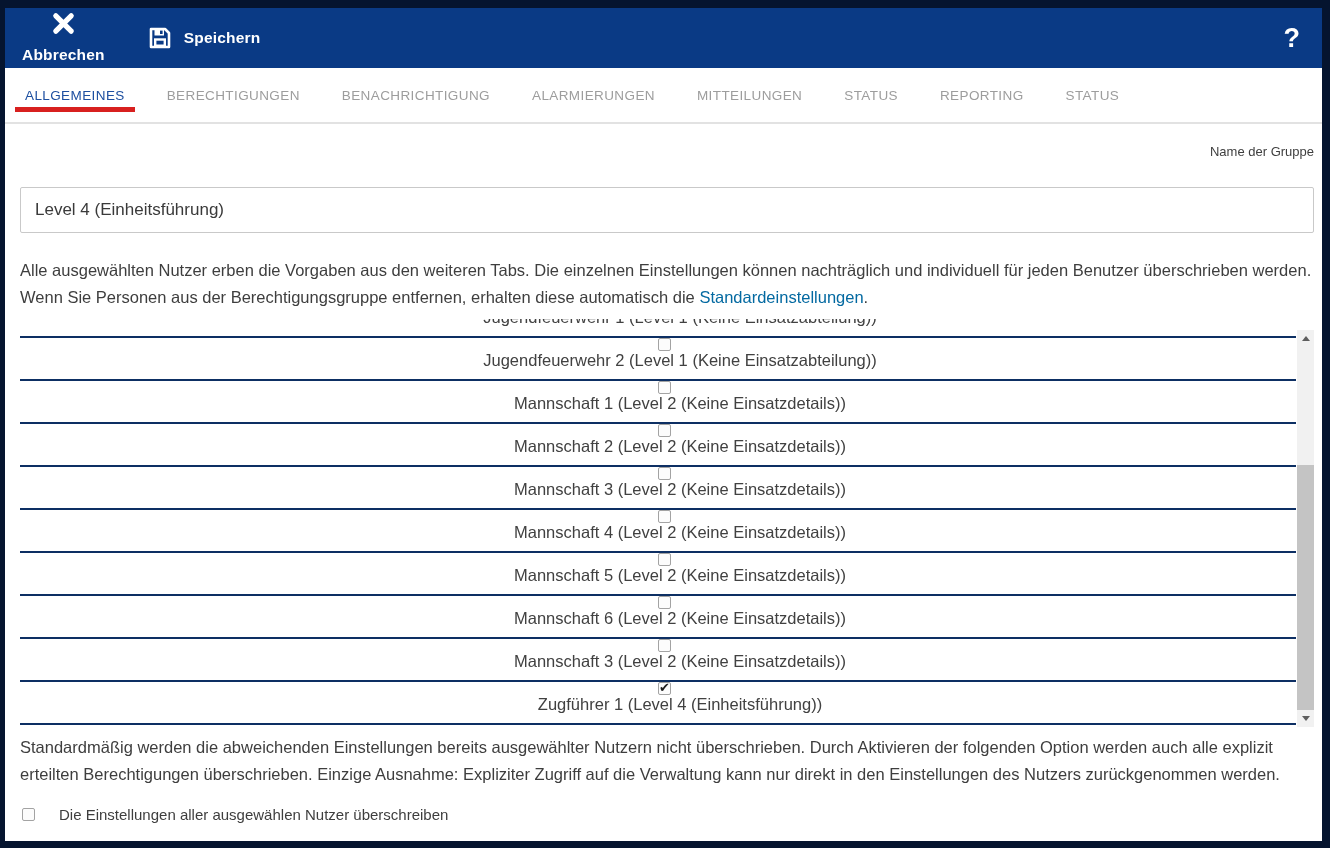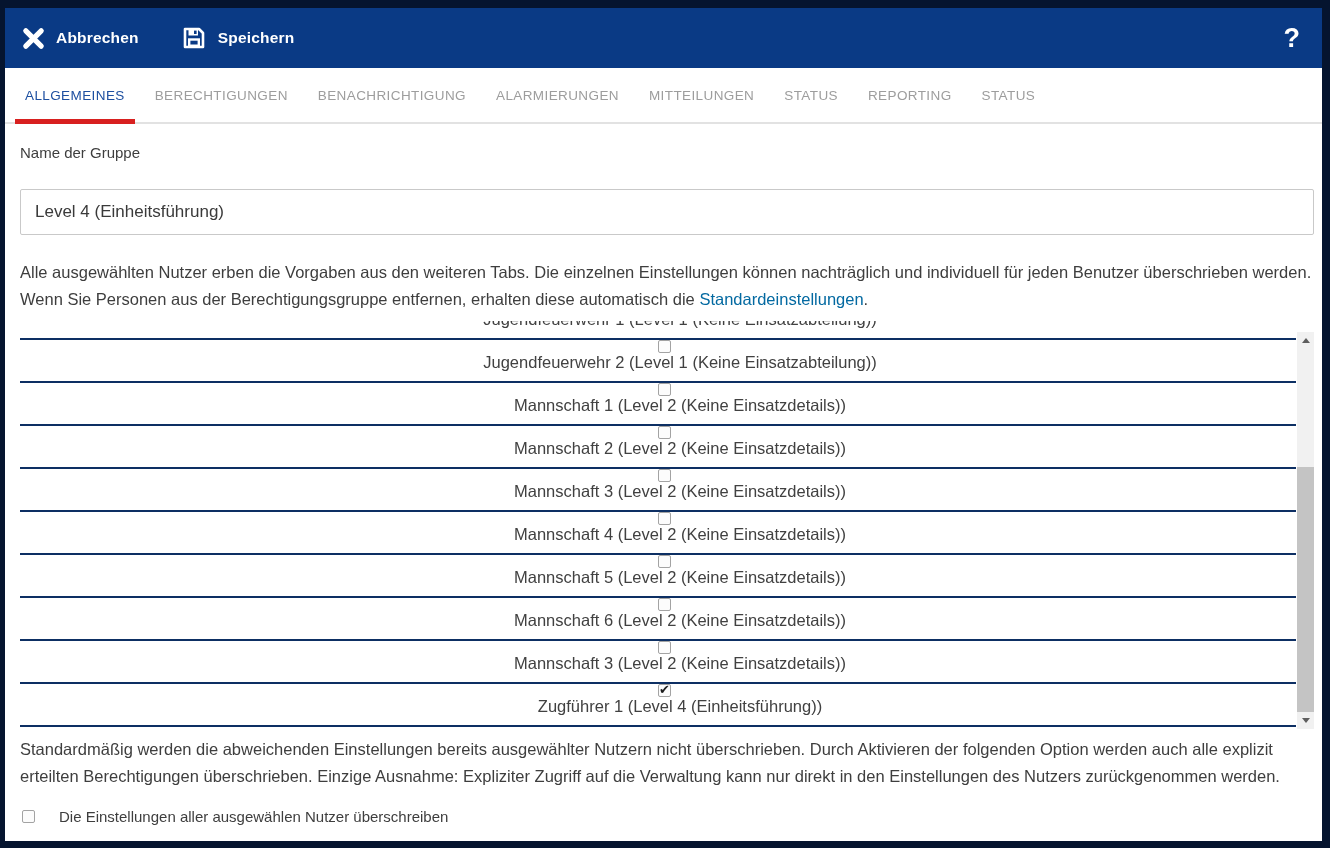--- a/index.html
+++ b/index.html
@@ -15,47 +15,47 @@
   }
   
   .topbar{
     height:60px;background:#0a3a85;display:flex;align-items:center;
     color:#fff;flex:0 0 auto;
   }
   .topbar-btn{
     display:flex;align-items:center;gap:11px;cursor:pointer;
     font-size:15.5px;font-weight:700;letter-spacing:.2px;
   }
-  .topbar-btn.cancel{margin-left:17px;}
+  .topbar-btn.cancel{margin-left:17px;flex-direction:column;}
   .topbar-btn.save{margin-left:42px;}
   .topbar-spacer{flex:1;}
   .help{
     margin-right:14px;font-size:27px;font-weight:700;cursor:pointer;
     line-height:1;padding:4px 8px;
   }
   
   .tabbar{
     height:54px;display:flex;align-items:stretch;
     border-bottom:2px solid #e2e2e2;flex:0 0 auto;background:#fff;
   }
   .tab{
-    display:flex;align-items:center;margin:0;padding:2px 10px;
+    display:flex;align-items:center;margin:12px;padding:2px 10px;
     font-size:13.5px;letter-spacing:.4px;color:#9d9d9d;cursor:pointer;
     position:relative;white-space:nowrap;
   }
   .tab:first-child{margin-left:10px;}
   .tab{margin-right:10px;}
   .tab.active{color:#1d4fa0;font-weight:400;}
   .tab.active::after{
     content:"";position:absolute;left:0;right:0;bottom:-2px;height:5px;
     background:#d8201f;
   }
   
   .content{flex:1;padding:0 8px 0 15px;position:relative;}
-  .field-label{margin-top:20px;font-size:15px;color:#3e3e3e;}
+  .field-label{margin-top:20px;font-size:13px;color:#3e3e3e;text-align:right;}
   .text-input{
     display:block;width:100%;box-sizing:border-box;margin-top:28px;
     height:46px;border:1px solid #c9c9c9;border-radius:2px;
     font-family:"Liberation Sans",sans-serif;font-size:17px;color:#3a3a3a;
     padding:0 14px;outline:none;background:#fff;
   }
   .para{
     margin:24px 0 0 0;font-size:16.5px;line-height:27px;color:#3e3e3e;
   }
   .para a{color:#0369a1;text-decoration:none;cursor:pointer;}

